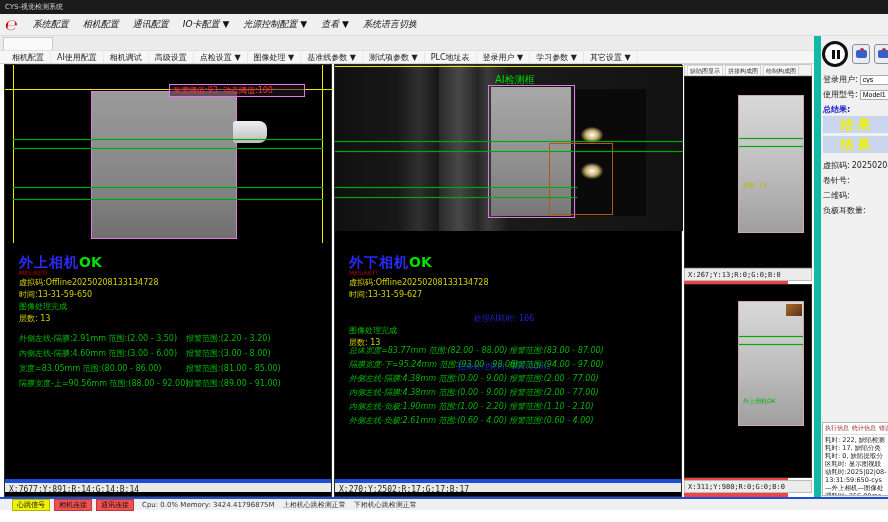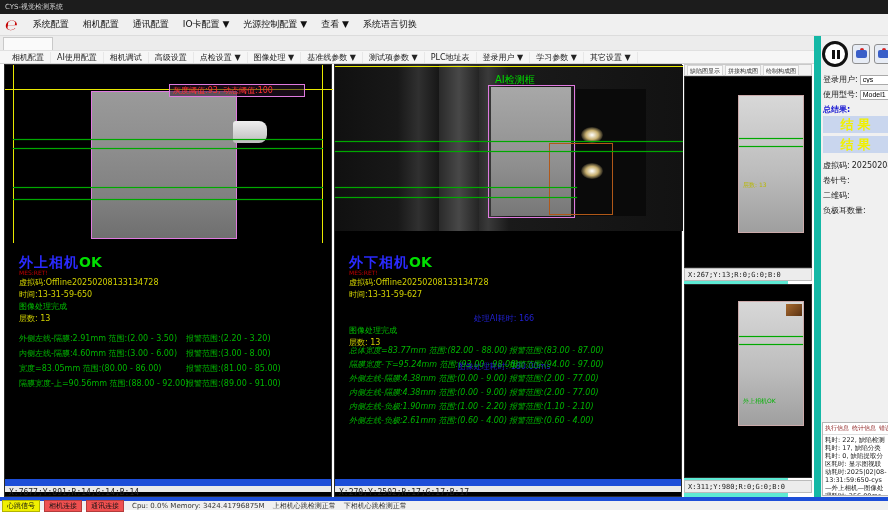--- a/index.html
+++ b/index.html
@@ -7,36 +7,36 @@
     font-family:"DejaVu Sans","Liberation Sans",sans-serif; }
   .stage { position:relative; width:888px; height:522px; background:#fff; }
 
   
   .titlebar { position:absolute; left:0; top:0; width:888px; height:14px;
     background:#1c1c1c; color:#cfcfcf; font-size:7px; line-height:14px; padding-left:5px; }
   .menubar { position:absolute; left:0; top:14px; width:888px; height:22px;
     background:#f0f0f0; border-bottom:1px solid #dcdcdc; display:flex; align-items:center; }
   .logo { color:#c40000; font-weight:bold; font-style:italic; font-size:15px;
     margin:0 8px 0 5px; transform:skewX(-8deg); }
-  .menu-item { font-size:9px; color:#111; padding:0 7px; cursor:default; }
+  .menu-item { font-size:9px; color:#111; padding:0 7px; cursor:default;font-style:italic; }
   .tabrow { position:absolute; left:0; top:36px; width:888px; height:14px; background:#ececec; }
   .tab { position:absolute; left:3px; top:1px; height:13px; background:#fafafa;
     border:1px solid #c9c9c9; border-bottom:none; font-size:8px; padding:17px 8px 0 8px; color:#222; }
   .toolbar { position:absolute; left:0; top:50px; width:888px; height:14px;
     background:#f6f6f6; border-top:1px solid #e0e0e0; border-bottom:1px solid #d5d5d5;
     display:flex; align-items:center; padding-left:6px; }
   .tool-item { font-size:8px; color:#222; padding:0 6px; border-right:1px solid #e7e7e7; white-space:nowrap; }
 
   
   .view { position:absolute; top:64px; background:#000; border:1px solid #2a2a2a; }
   .v-left   { left:4px;   width:328px; height:433px; }
   .v-center { left:334px; width:348px; height:433px; }
   .coordstrip { position:absolute; left:0; bottom:4px; width:100%; height:13px;
     background:#e9e9e9; color:#222; font-size:8px; line-height:13px; padding-left:4px;
-    font-family:"DejaVu Sans Mono","Liberation Mono",monospace; border-top:7px solid #1d4ed8; }
+    font-family:"DejaVu Sans Mono","Liberation Mono",monospace; border-top:4px solid #1d4ed8; }
 
   .hline { position:absolute; height:1px; }
   .vline { position:absolute; width:1px; }
   .yl { background:#e8e800; }
   .gl { background:#00a800; box-shadow:0 0 1px #00c000; }
 
   .l-img { position:absolute; left:86px; top:26px; width:146px; height:148px;
     background:linear-gradient(180deg,#9a9a9a 0%,#8d8d8d 40%,#7f7f7f 75%,#6f6f6f 100%);
     border:1px solid #e07ae0; }
   .l-conn { position:absolute; left:228px; top:56px; width:34px; height:22px;
@@ -69,21 +69,21 @@
   .t-green  { color:#00c000; margin-top:2px; }
   .t-dblue  { color:#2020cc; margin-top:14px;text-align:center; }
   .meas-list { position:absolute; left:14px; width:310px; }
   .meas-row { position:relative; color:#00b400; font-size:8px; white-space:nowrap; }
   .v-left .meas-row { height:15px; }
   .v-center .meas-row { height:14px; }
   .v-left .alarm { position:absolute; left:167px; top:0; }
   .v-center .alarm { position:absolute; left:160px; top:0; }
 
   
-  .sidecol { position:absolute; left:684px; top:64px; width:104px; height:433px; background:#5eead4;padding-left:32px; }
+  .sidecol { position:absolute; left:684px; top:64px; width:104px; height:433px; background:#ef4444;padding-left:32px; }
   .side-header { position:absolute; left:0; top:0; width:128px; height:12px;
     background:#f2f2f2; border:1px solid #c9c9c9; display:flex; gap:2px; align-items:center; padding-left:2px; }
   .side-tab { font-size:6px; color:#333; border:1px solid #d5d5d5; background:#fafafa; padding:0 2px; line-height:9px; white-space:nowrap; }
   .sideview { position:absolute; left:0; width:128px; background:#000; border:1px solid #262626; }
   .sv1 { top:12px; height:192px; }
   .sv2 { top:220px; height:194px; }
   .sstrip { position:absolute; left:0; width:128px; height:13px; background:#ececec;
     color:#222; font-size:7px; line-height:13px; padding-left:3px; border:1px solid #bbb;
     font-family:"DejaVu Sans Mono","Liberation Mono",monospace; }
   .st1 { top:204px; } .st2 { top:416px; }
@@ -115,21 +115,21 @@
   .infobox { position:absolute; left:1px; top:386px; width:72px; height:74px;
     background:#fff; border:1px solid #b5b5b5; overflow:hidden; }
   .info-tabs { display:flex; gap:3px; padding:1px 2px; border-bottom:1px solid #e0e0e0; }
   .info-tab { color:#8b1a1a; font-size:6px; white-space:nowrap; }
   .info-body { font-size:6.5px; line-height:8px; color:#222; padding:1px 6px 1px 2px; word-break:break-all; }
   .info-scroll { position:absolute; right:0; top:10px; width:4px; height:62px; background:#e3e3e3; }
   .info-scroll b { display:block; width:4px; height:20px; background:#bdbdbd; }
 
   
   .statusbar { position:absolute; left:0; top:497px; width:888px; height:13px;
-    background:#f0f0f0; border-top:4px solid #1d4ed8; display:flex; align-items:center; gap:4px; padding-left:2px; }
+    background:#f0f0f0; border-top:2px solid #1d4ed8; display:flex; align-items:center; gap:4px; padding-left:12px; }
   .badge { font-size:7px; padding:0 4px; line-height:10px; color:#111; border:1px solid rgba(0,0,0,.25); }
   .sb-text { font-size:7px; color:#333; margin-left:4px; white-space:nowrap; }
 </style>
 </head>
 <body>
 
 <div class="stage">
 
   <div class="titlebar">
     <span>CYS-视觉检测系统</span>

